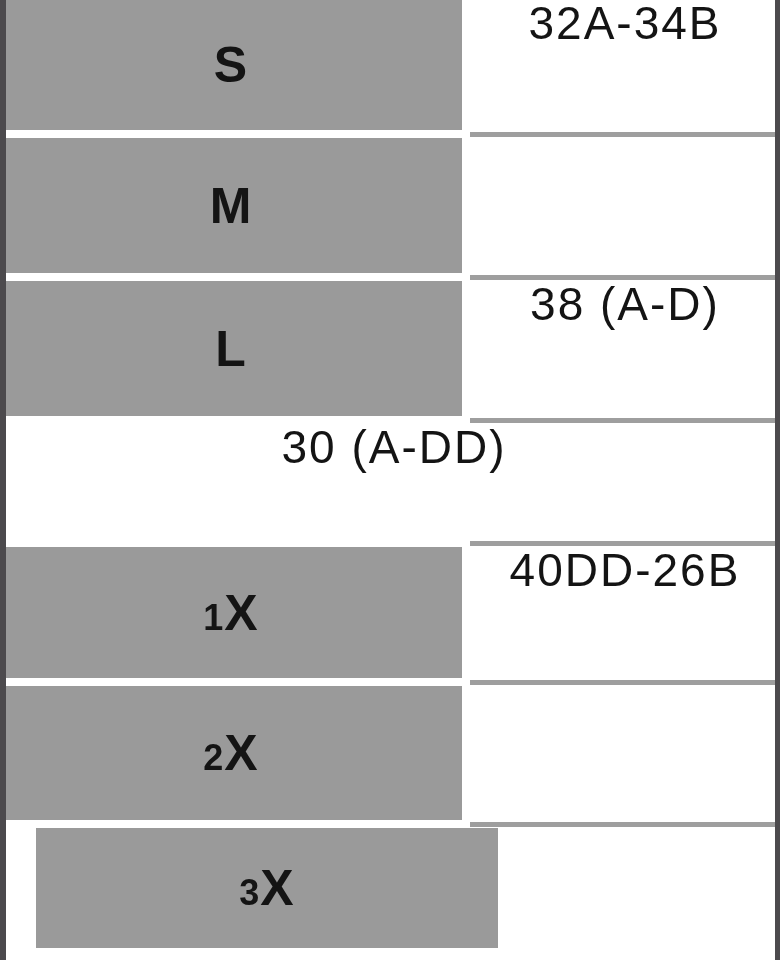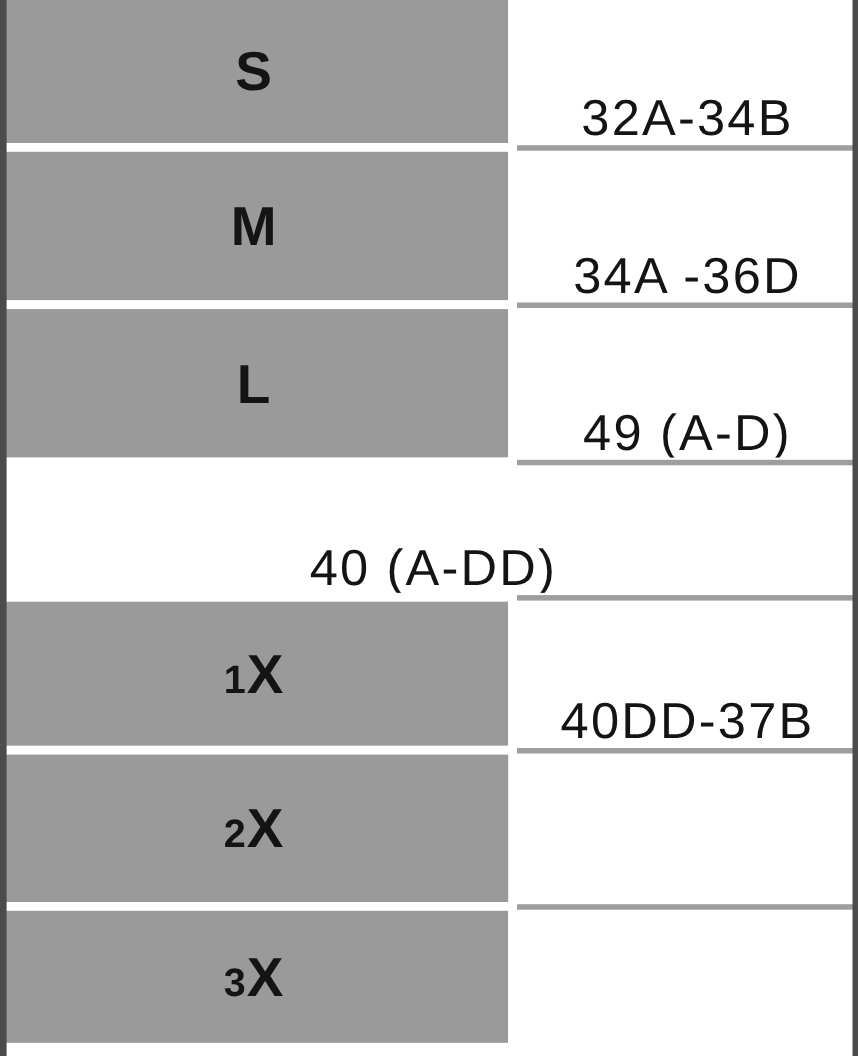--- a/index.html
+++ b/index.html
@@ -25,35 +25,35 @@
 
   .rows { position: absolute; inset: 0; display: flex; flex-direction: column; }
 
   .row { display: flex; width: 100%; }
   .row:nth-of-type(1)  { height: 130px; }
   .row:nth-of-type(3)  { height: 135px; }
   .row:nth-of-type(5)  { height: 135px; }
   .row:nth-of-type(7)  { height: 115px; }
   .row:nth-of-type(9)  { height: 131px; }
   .row:nth-of-type(11) { height: 134px; gap: 29px; }
-  .row:nth-of-type(13) { height: 120px; }
+  .row:nth-of-type(13) { height: 120px; padding-left: 36px; }
 
   .size-cell {
     width: 462px;
     background: var(--cell-gray);
     display: flex;
     align-items: center;
     justify-content: center;
   }
   .col-gap { width: 8px; background: var(--bg); }
   .range-cell {
     flex: 1;
     background: var(--bg);
     display: flex;
-    align-items: flex-end;
+    align-items: flex-start;
     justify-content: center;
   }
 
   .size-label {
     font-weight: 700;
     font-size: 50px;
     color: var(--text);
     letter-spacing: 1px;
     line-height: 1;
   }
@@ -98,73 +98,70 @@
       <div class="d-right">
           <div class="d-bar"></div>
         </div>
     </div>
 
     <div class="row">
       <div class="size-cell">
         <span class="size-label">M</span>
       </div>
       <div class="col-gap"></div>
-      <div class="range-cell">
-        <span class="range-label">34A -36D</span>
-      </div>
     </div>
 
     <div class="divider">
       <div class="d-left"></div>
       <div class="d-gap"></div>
       <div class="d-right">
           <div class="d-bar"></div>
         </div>
     </div>
 
     <div class="row">
       <div class="size-cell">
         <span class="size-label">L</span>
       </div>
       <div class="col-gap"></div>
       <div class="range-cell">
-        <span class="range-label">49 (A-D)</span>
+        <span class="range-label">38 (A-D)</span>
       </div>
     </div>
 
     <div class="divider">
       <div class="d-left"></div>
       <div class="d-gap"></div>
       <div class="d-right">
           <div class="d-bar"></div>
         </div>
     </div>
 
     <div class="row">
       <div class="col-gap"></div>
       <div class="range-cell">
-        <span class="range-label">40 (A-DD)</span>
+        <span class="range-label">30 (A-DD)</span>
       </div>
     </div>
 
     <div class="divider">
       <div class="d-left"></div>
       <div class="d-gap"></div>
       <div class="d-right">
           <div class="d-bar"></div>
         </div>
     </div>
 
     <div class="row">
       <div class="size-cell">
         <span class="size-label"><span class="os-digit">1</span>X</span>
       </div>
       <div class="col-gap"></div>
       <div class="range-cell">
-        <span class="range-label">40DD-37B</span>
+        <span class="range-label">40DD-26B</span>
       </div>
     </div>
 
     <div class="divider">
       <div class="d-left"></div>
       <div class="d-gap"></div>
       <div class="d-right">
           <div class="d-bar"></div>
         </div>
     </div>

